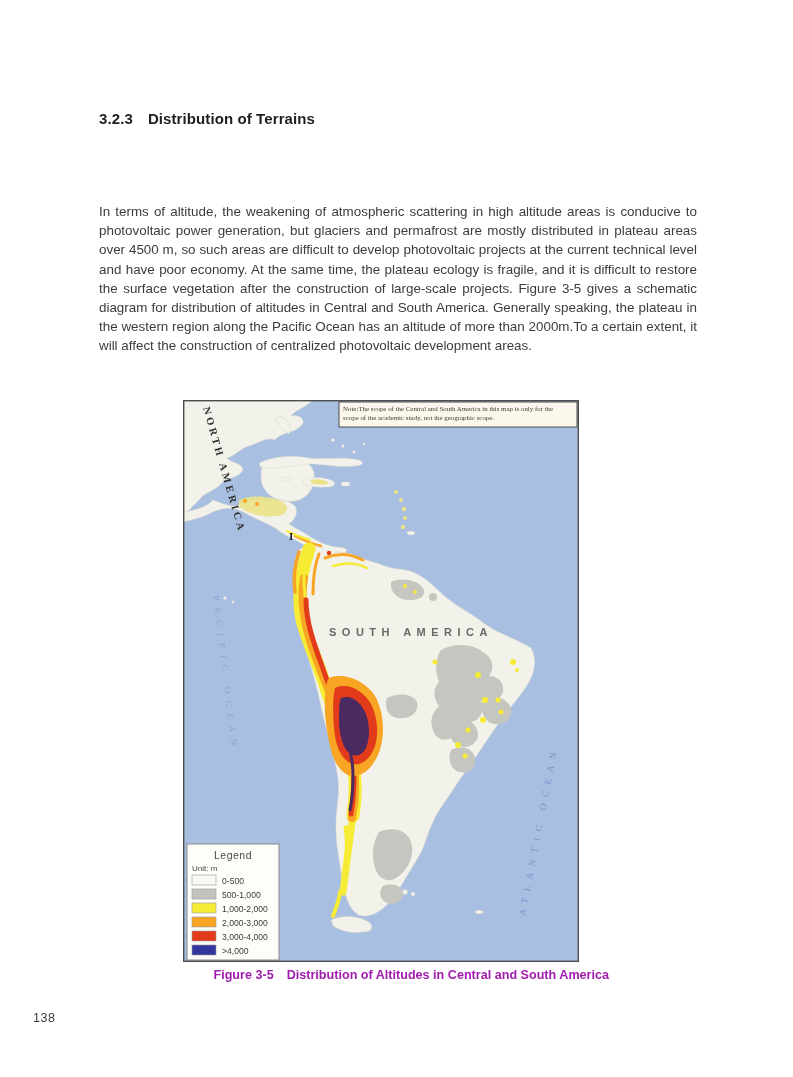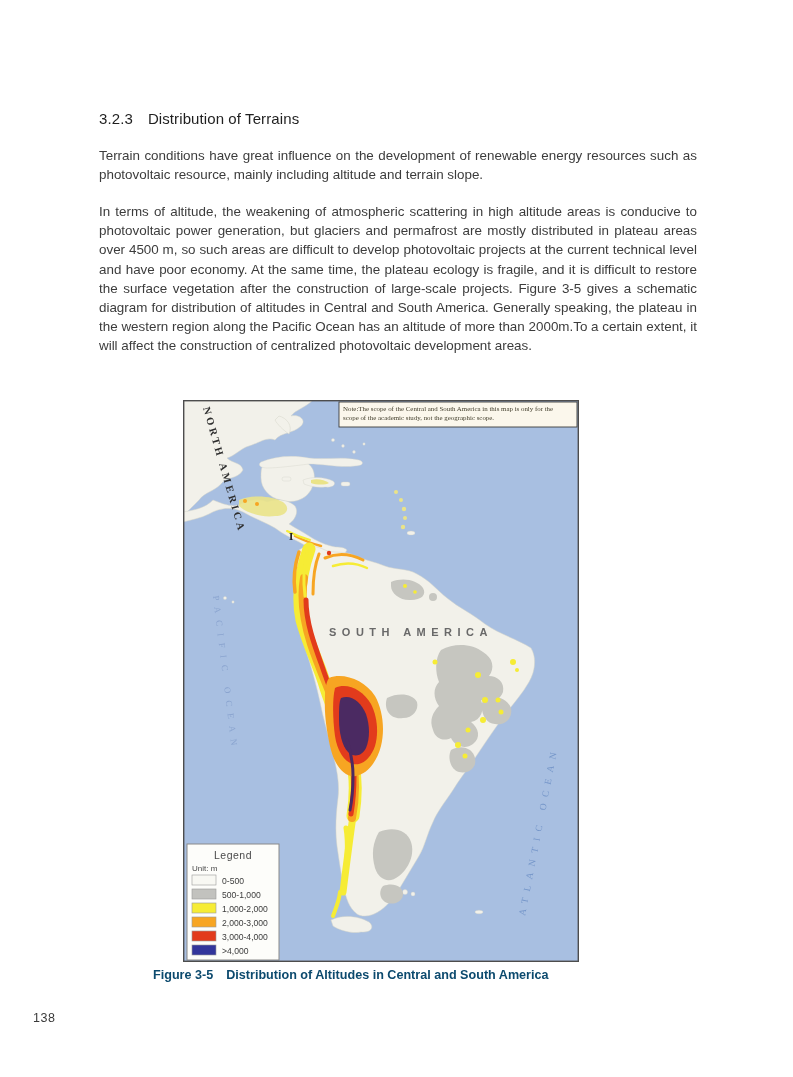--- a/index.html
+++ b/index.html
@@ -1,31 +1,31 @@
 <!DOCTYPE html>
 <html><head>
 <meta charset="utf-8">
 <style>
   html,body{margin:0;padding:0;background:#e8e8e8;}
   .page{
     position:relative;width:793px;height:1077px;background:#ffffff;
     font-family:"Liberation Sans",sans-serif;overflow:hidden;margin:0 auto;
   }
-  .heading{position:absolute;left:99px;top:110px;font-size:15px;font-weight:normal;color:#1f1f1f;letter-spacing:.1px;}
+  .heading{position:absolute;left:99px;top:110px;font-size:15px;font-weight:bold;color:#1f1f1f;letter-spacing:.1px;}
   .heading .h-num{margin-right:15px;}
   .body-para{
     position:absolute;left:99px;width:598px;margin:0;
     font-size:13.4px;line-height:19.2px;color:#3c3c3c;text-align:justify;
   }
   .para-1{top:146px;}
   .para-2{top:202px;}
   .figure-wrap{position:absolute;left:183px;top:400px;width:396px;height:562px;}
   .figure-caption{
-    position:absolute;left:153px;top:968px;width:456px;text-align:left;
-    font-size:12.6px;font-weight:bold;color:#0c4a6e;
+    position:absolute;left:153px;top:968px;width:456px;text-align:right;
+    font-size:12.6px;font-weight:bold;color:#a21caf;
   }
   .figure-caption .cap-label{margin-right:13px;}
   .page-number{position:absolute;left:33px;top:1011px;font-size:12.5px;color:#3a3a3a;letter-spacing:.5px;text-align:right;}
 
   
   svg{display:block;}
   .land{fill:#f2f1ea;stroke:#d5d4c9;stroke-width:.5;}
   .island{fill:#f2f1ea;stroke:#d5d4c9;stroke-width:.4;}
   .gray-elev{fill:#c6c6c0;stroke:none;}
   .yl{stroke:#f6ec35;fill:none;stroke-linecap:round;}
@@ -53,21 +53,20 @@
 </style>
 </head>
 <body>
 
 <div class="page">
 
   <div class="heading">
     <span class="h-num">3.2.3</span><span>Distribution of Terrains</span>
   </div>
 
-  <p class="body-para para-1">Terrain conditions have great influence on the development of renewable energy resources such as photovoltaic resource, mainly including altitude and terrain slope.</p>
   <p class="body-para para-2">In terms of altitude, the weakening of atmospheric scattering in high altitude areas is conducive to photovoltaic power generation, but glaciers and permafrost are mostly distributed in plateau areas over 4500 m, so such areas are difficult to develop photovoltaic projects at the current technical level and have poor economy. At the same time, the plateau ecology is fragile, and it is difficult to restore the surface vegetation after the construction of large-scale projects. Figure 3-5 gives a schematic diagram for distribution of altitudes in Central and South America. Generally speaking, the plateau in the western region along the Pacific Ocean has an altitude of more than 2000m.To a certain extent, it will affect the construction of centralized photovoltaic development areas.</p>
 
   <div class="figure-wrap">
     <svg width="396" height="562" viewBox="0 0 396 562" xmlns="http://www.w3.org/2000/svg">
 
       <rect x="0" y="0" width="396" height="562" fill="#a8bfe1"></rect>
 
       <g>
         <path class="land" d="M0,0 L130,0 C122,8 112,10 108,16 C116,14 124,20 118,26 C110,34 98,32 92,40
           C84,36 74,44 66,46 C58,48 52,56 44,58 C50,64 58,62 60,70 C54,80 44,76 38,84

